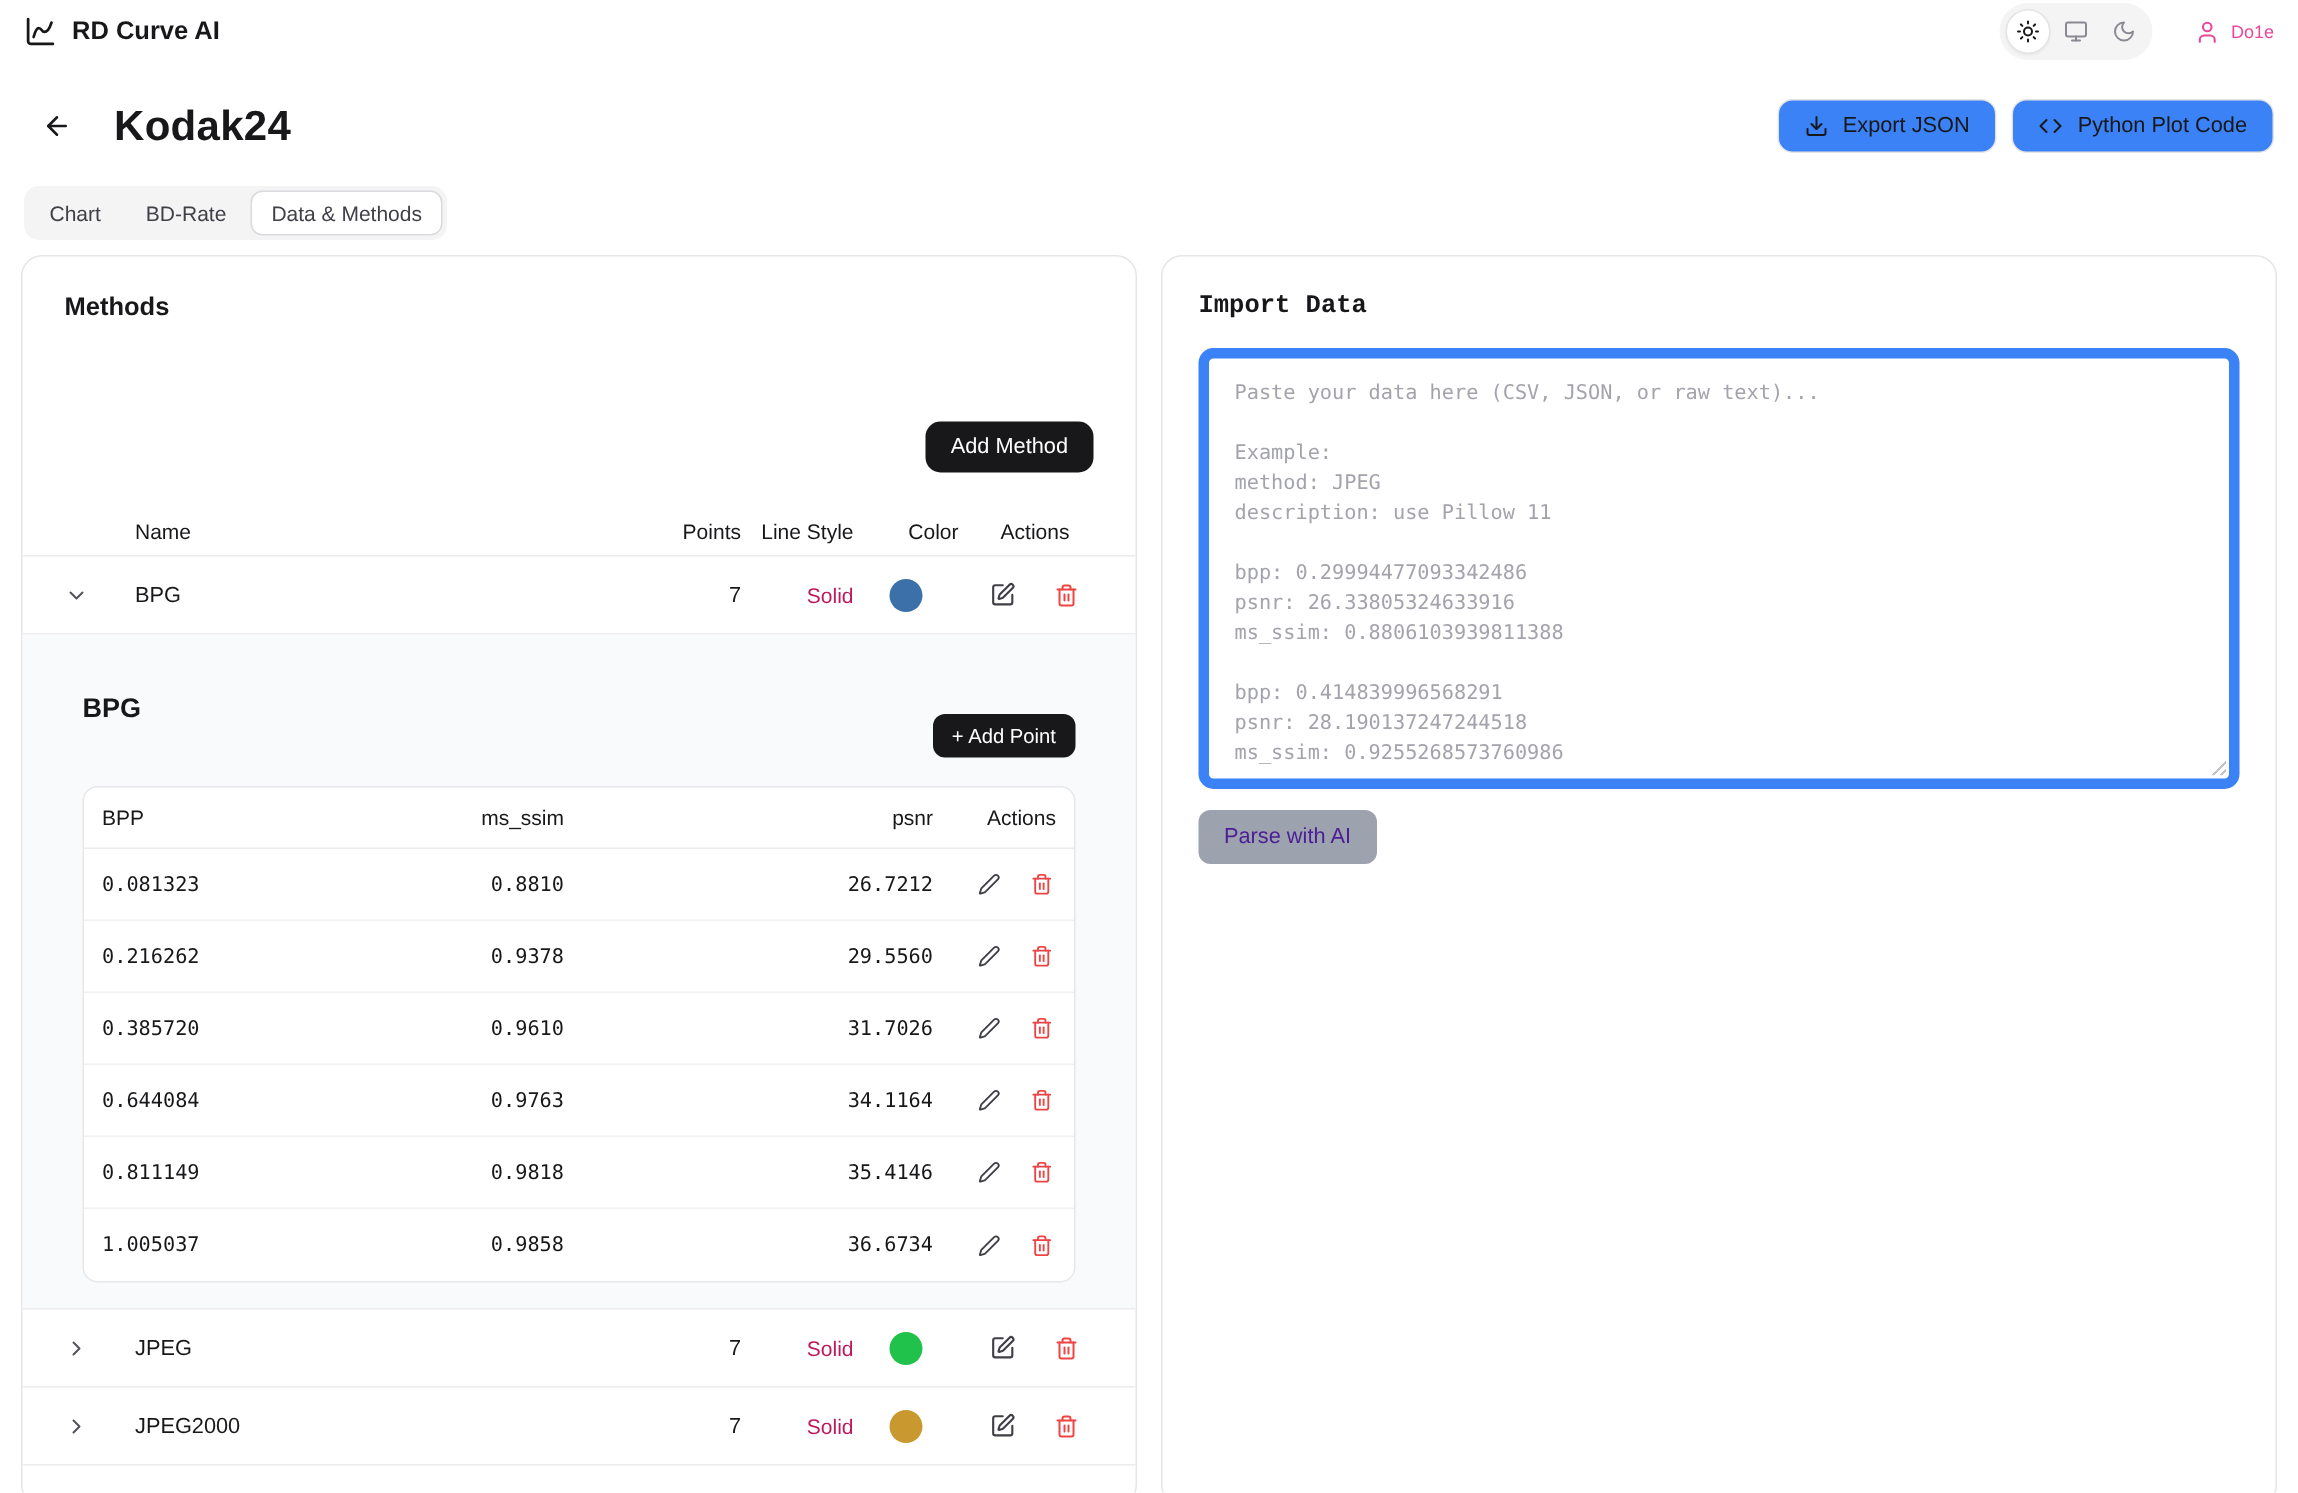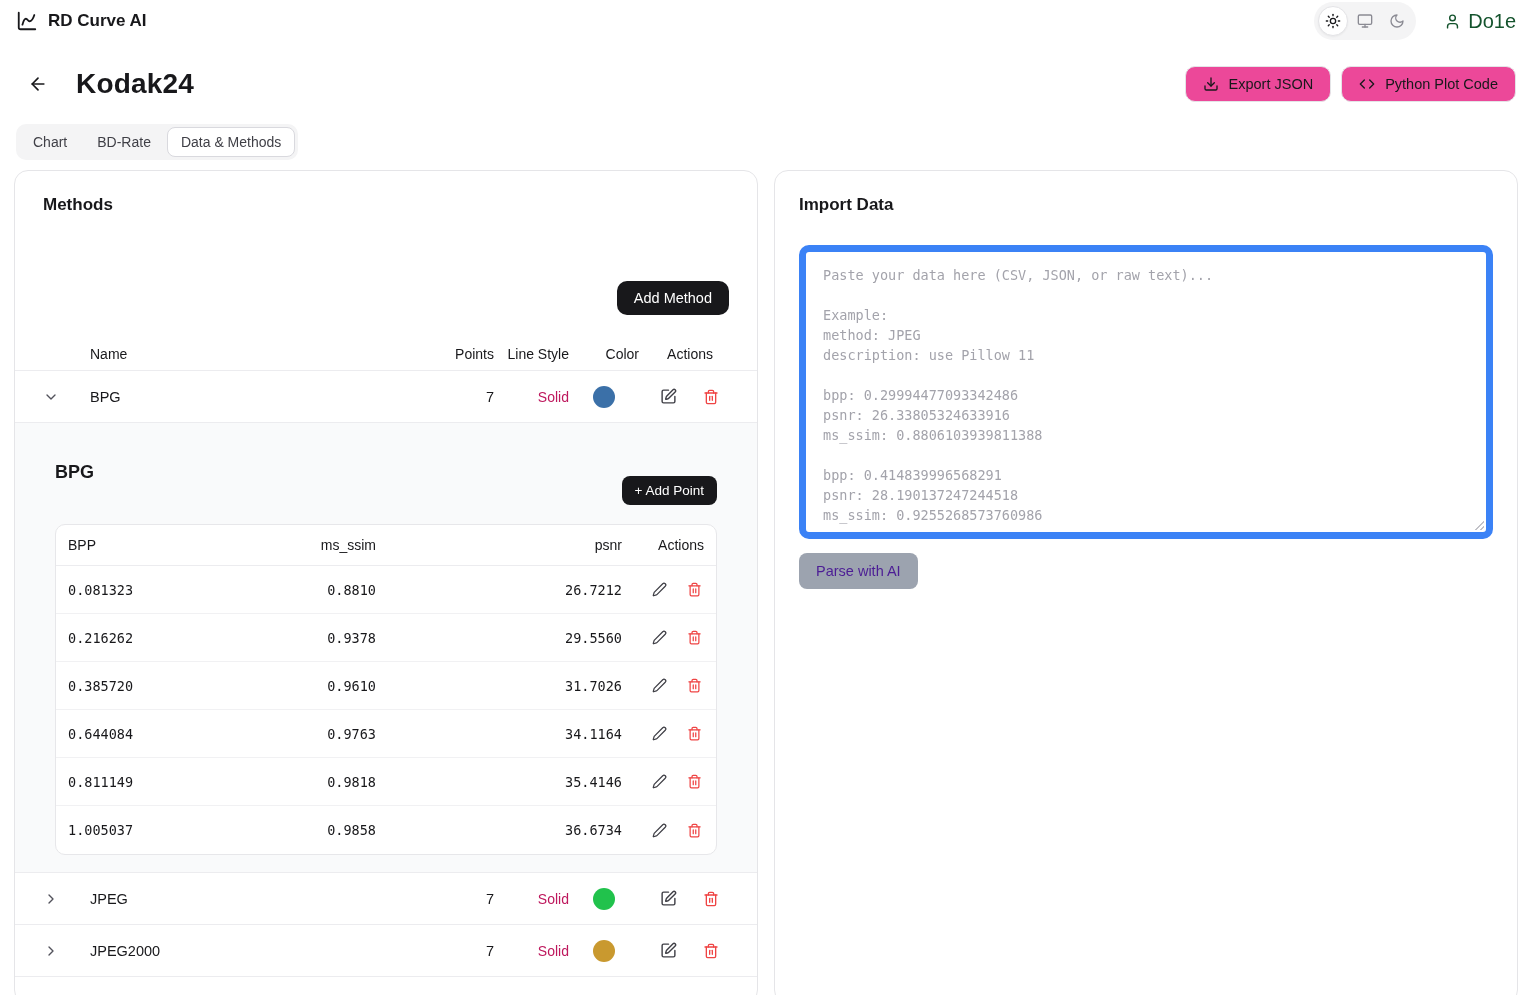--- a/index.html
+++ b/index.html
@@ -10,28 +10,28 @@
   svg { display:block; }
 
   
   .topbar { height:42px; display:flex; align-items:center; justify-content:space-between; padding:0 16px; }
   .brand { display:flex; align-items:center; gap:10px; font-size:17px; font-weight:700; }
   .topbar-right { display:flex; align-items:center; gap:28px; }
   .theme-toggle { background:#f4f4f5; border-radius:999px; padding:4px; display:flex; gap:2px; align-items:center; }
   .tt-btn { width:30px; height:30px; border-radius:50%; border:none; background:transparent;
     display:flex; align-items:center; justify-content:center; color:#8a8a93; padding:0; }
   .tt-btn.active { background:#fff; border:1px solid #e4e4e7; color:#18181b; box-shadow:0 1px 2px rgba(0,0,0,.05); }
-  .user { display:flex; align-items:center; gap:7px; font-size:20px; color:#14532d; }
+  .user { display:flex; align-items:center; gap:7px; font-size:12px; color:#ec4899; }
 
   
   .page-header { display:flex; align-items:center; margin-top:24px; padding:0 16px; }
   .back-btn { border:none; background:none; padding:4px; margin-left:8px; color:#18181b; }
   .page-title { font-size:28px; font-weight:700; margin:0 0 0 24px; letter-spacing:.2px; }
   .page-actions { margin-left:auto; display:flex; gap:10px; }
-  .btn-outline { display:flex; align-items:center; gap:10px; background:#ec4899; border:1px solid #e4e4e7;
+  .btn-outline { display:flex; align-items:center; gap:10px; background:#3b82f6; border:1px solid #e4e4e7;
     border-radius:10px; padding:9px 17px; font-size:14.5px; color:#18181b; }
 
   
   .tabs-wrap { padding:0 16px; margin-top:22px; }
   .tabs { display:inline-flex; background:#f4f4f5; border-radius:10px; padding:3px; gap:2px; }
   .tab { border:1px solid transparent; background:transparent; padding:6px 13px; font-size:14px;
     color:#3f3f46; border-radius:8px; }
   .tab.active { background:#fff; border:1px solid #d9d9de; }
 
   
@@ -71,21 +71,21 @@
   .prow { height:48px; border-bottom:1px solid #f1f1f3;
     font-family:"DejaVu Sans Mono", monospace; font-size:13.5px; }
   .prow:last-child { border-bottom:none; }
   .p1 { padding-left:2px; }
   .p-right { text-align:right; }
   .p-actions { display:flex; justify-content:flex-end; align-items:center; gap:20px; padding-right:4px; }
   .p-actions-head { text-align:right; padding-right:2px; }
 
   
   .import-card { padding:24px; display:flex; flex-direction:column; align-items:flex-start; }
-  .import-card .card-title { margin-bottom:30px; }
+  .import-card .card-title { margin-bottom:18px;font-family:Liberation Mono, monospace; }
   .ta { position:relative; width:100%; height:294px; border:7px solid #3b82f6; border-radius:10px;
     padding:13px 17px; overflow:hidden; background:#fff; }
   .ta .ph { font-family:"DejaVu Sans Mono", monospace; font-size:13.5px; line-height:20px;
     color:#a3a3ab; white-space:pre-wrap; margin:0; }
   .ta::after { content:""; position:absolute; right:2px; bottom:2px; width:11px; height:11px;
     background:repeating-linear-gradient(-45deg, transparent, transparent 2px, #c2c2c8 2px, #c2c2c8 3.5px);
     clip-path:polygon(100% 0, 100% 100%, 0 100%); }
   .parse-btn { margin-top:14px; background:#9ca3af; color:#4c1d95; border:none; border-radius:8px;
     padding:10px 17px; font-size:14.5px; }
 </style>

